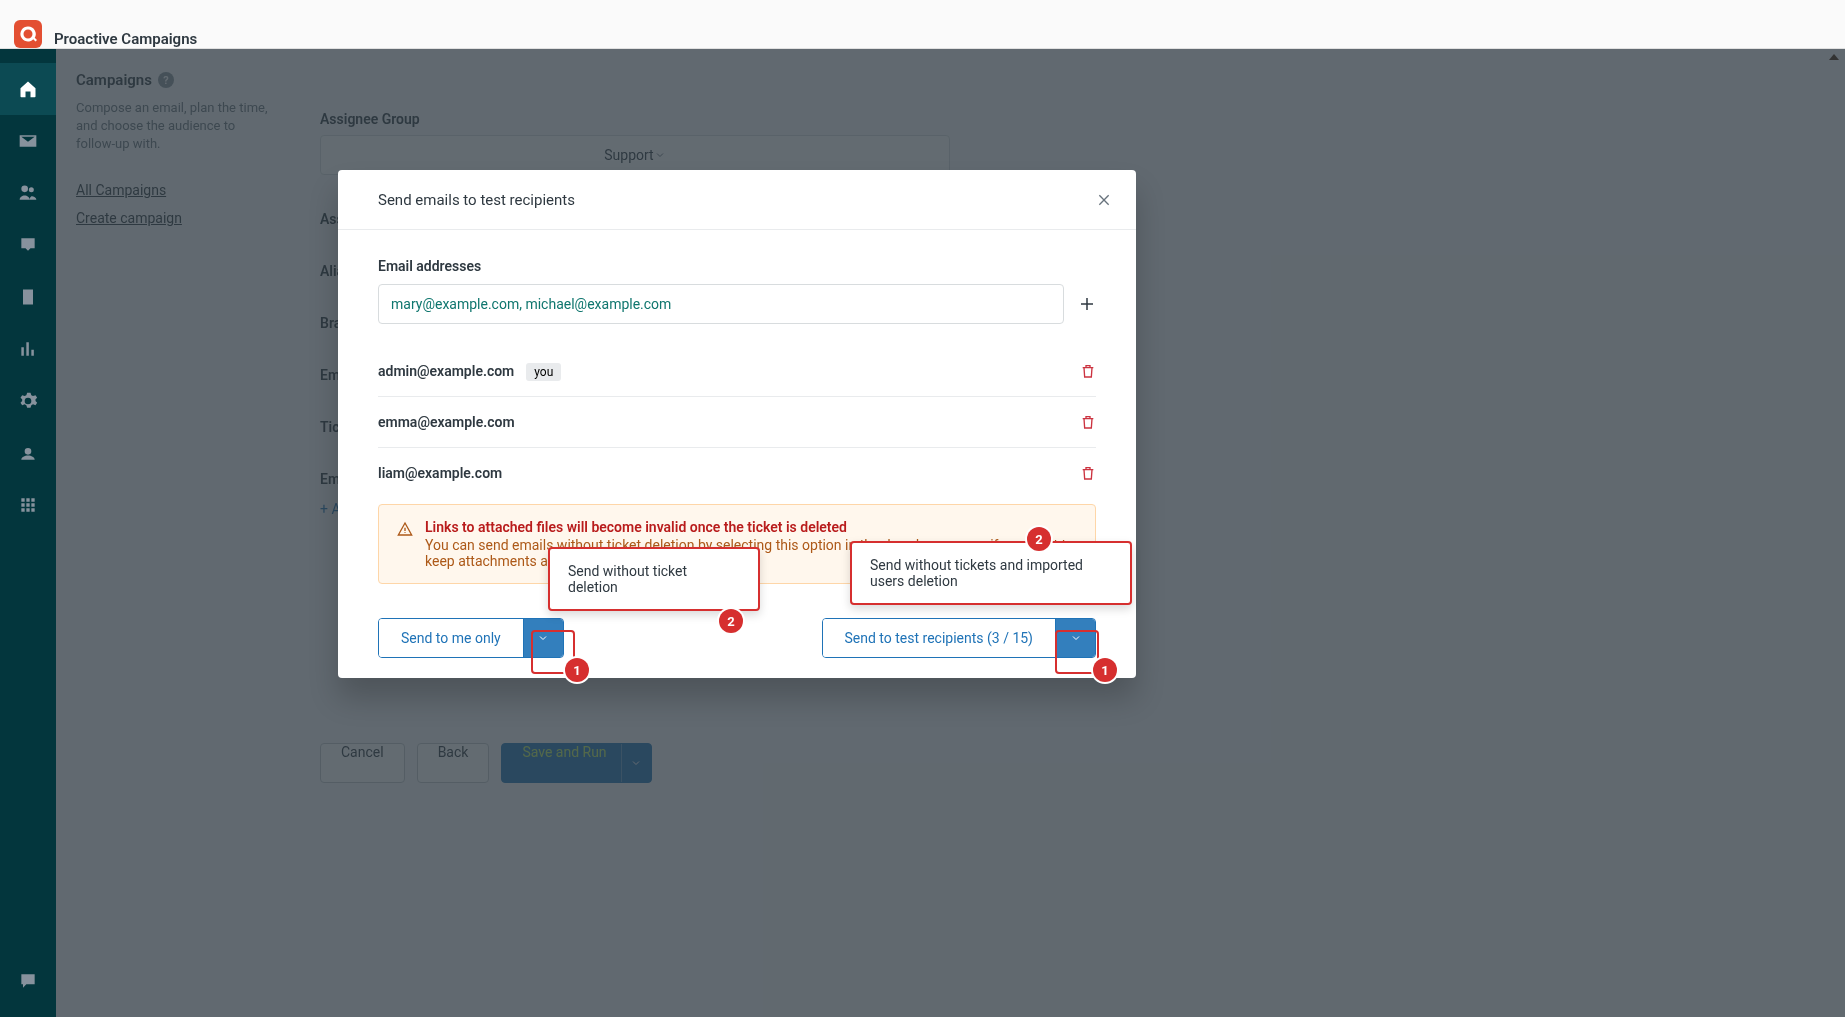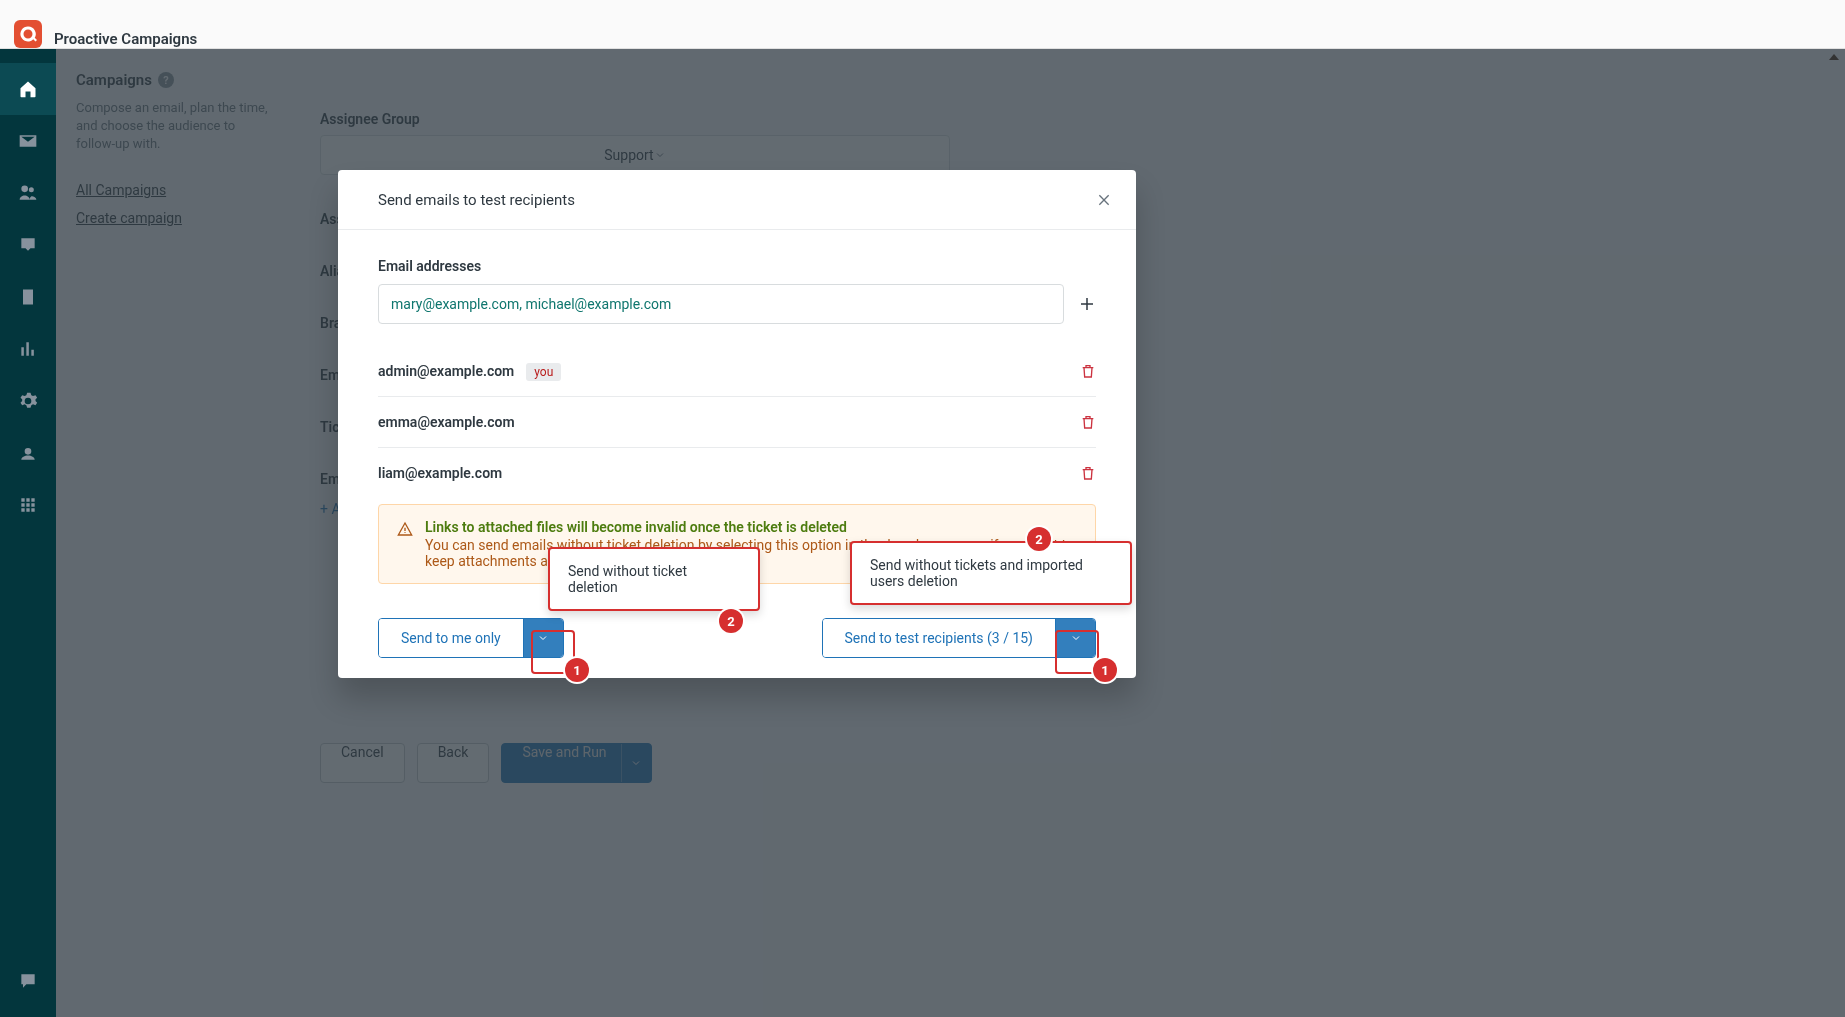--- a/index.html
+++ b/index.html
@@ -82,21 +82,21 @@
   .form-select {
     width: 630px; height:40px;
     border:1px solid #d8dcde; border-radius:4px;
     display:flex; align-items:center; justify-content:center;
     padding: 0 12px; background:#fff; font-size:14px;
   }
   .chev { width:12px; height:12px; }
   .addlink { color:#1f73b7; font-size:14px; cursor:pointer; margin-top:6px; display:inline-block;}
   .footer-buttons { position:absolute; left:320px; bottom:234px; display:flex; gap:12px;}
   .btn { height:40px; padding:0 20px; border-radius:4px; font-size:14px; display:flex; align-items:flex-start; cursor:pointer; border:1px solid #c2c8cc; background:#fff;}
-  .btn-primary { background:#1f73b7; color:#e5e5e5; border-color:#1f73b7; position:relative;}
+  .btn-primary { background:#1f73b7; color:#bef264; border-color:#1f73b7; position:relative;}
   .btn-primary .split { width:30px; height:100%; border-left:1px solid rgba(255,255,255,0.3); display:flex;align-items:center;justify-content:center; margin-left:14px; margin-right:-20px;}
 
   
   .scrim {
     position:absolute; left:56px; top:49px; right:0; bottom:0;
     background: rgba(47,57,65,0.75);
   }
 
   
   .modal {
@@ -125,31 +125,31 @@
   }
   .plus { width:18px; height:18px; color:#2f3941; cursor:pointer; }
   .rec-list { margin-top: 22px; }
   .rec-row {
     display:flex; align-items:center; justify-content:space-between;
     padding: 16px 0; border-bottom:1px solid #e9ebed;
     font-size:14px; font-weight:600; color:#2f3941;
   }
   .rec-row:last-of-type { border-bottom:none; }
   .you-badge {
-    background:#e9ebed; color:#b91c1c; font-size:12px; font-weight:400;
+    background:#e9ebed; color:#000000; font-size:12px; font-weight:400;
     padding:2px 8px; border-radius:3px; margin-left:12px;
   }
   .trash { color:#cc3340; cursor:pointer; width:16px; height:18px;}
   .warn-box {
     background:#fff7ed; border:1px solid #fed6a8; border-radius:4px;
     padding:14px 18px; margin-top:6px;
     display:flex; gap:12px;
   }
   .warn-icon { width:16px; height:16px; color:#ad5918; flex-shrink:0; margin-top:2px;}
-  .warn-title { font-size:14px; font-weight:600; color:#4d7c0f; }
+  .warn-title { font-size:14px; font-weight:600; color:#b91c1c; }
   .warn-text { font-size:14px; color:#ad5918; margin-top:2px;}
   .modal-actions {
     display:flex; justify-content:space-between; margin-top:24px; padding:0 40px;
   }
   .split-btn {
     display:flex; height:40px; border:1px solid #1f73b7; border-radius:4px;
     overflow:hidden; color:#1f73b7; font-size:14px;
   }
   .split-btn .lbl { padding:0 22px; display:flex; align-items:center; background:#fff; cursor:pointer;}
   .split-btn .caret {

